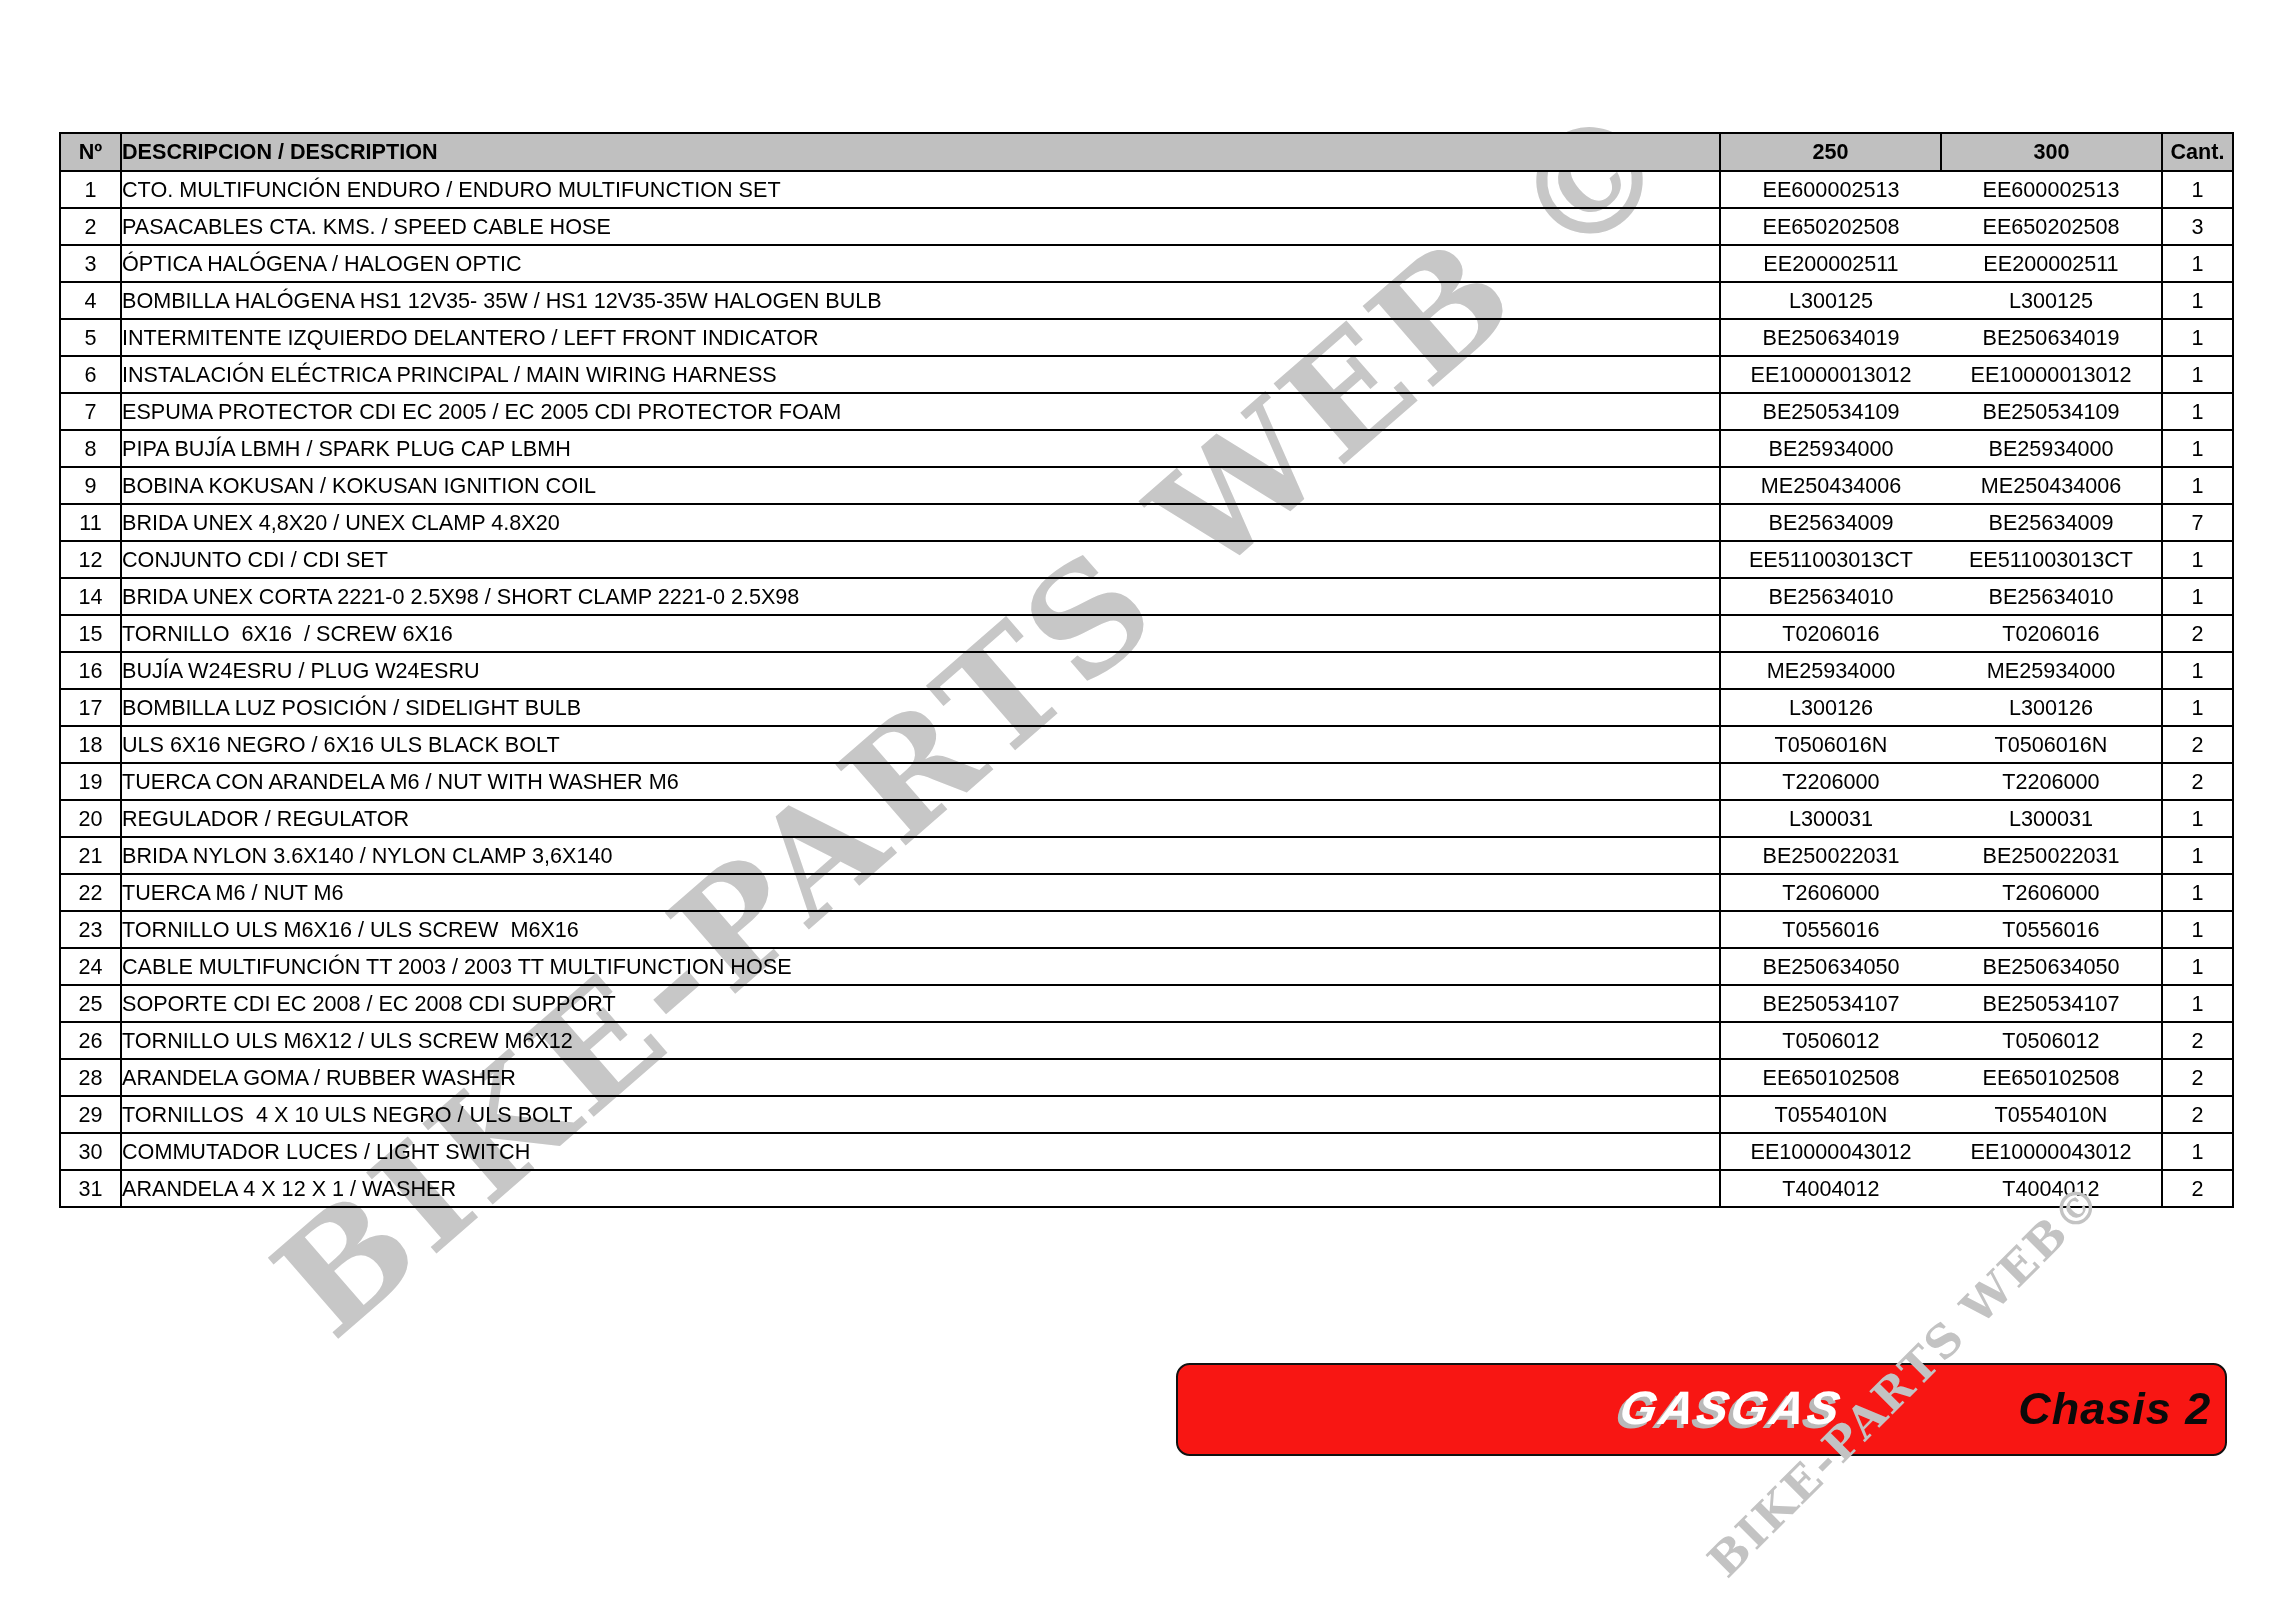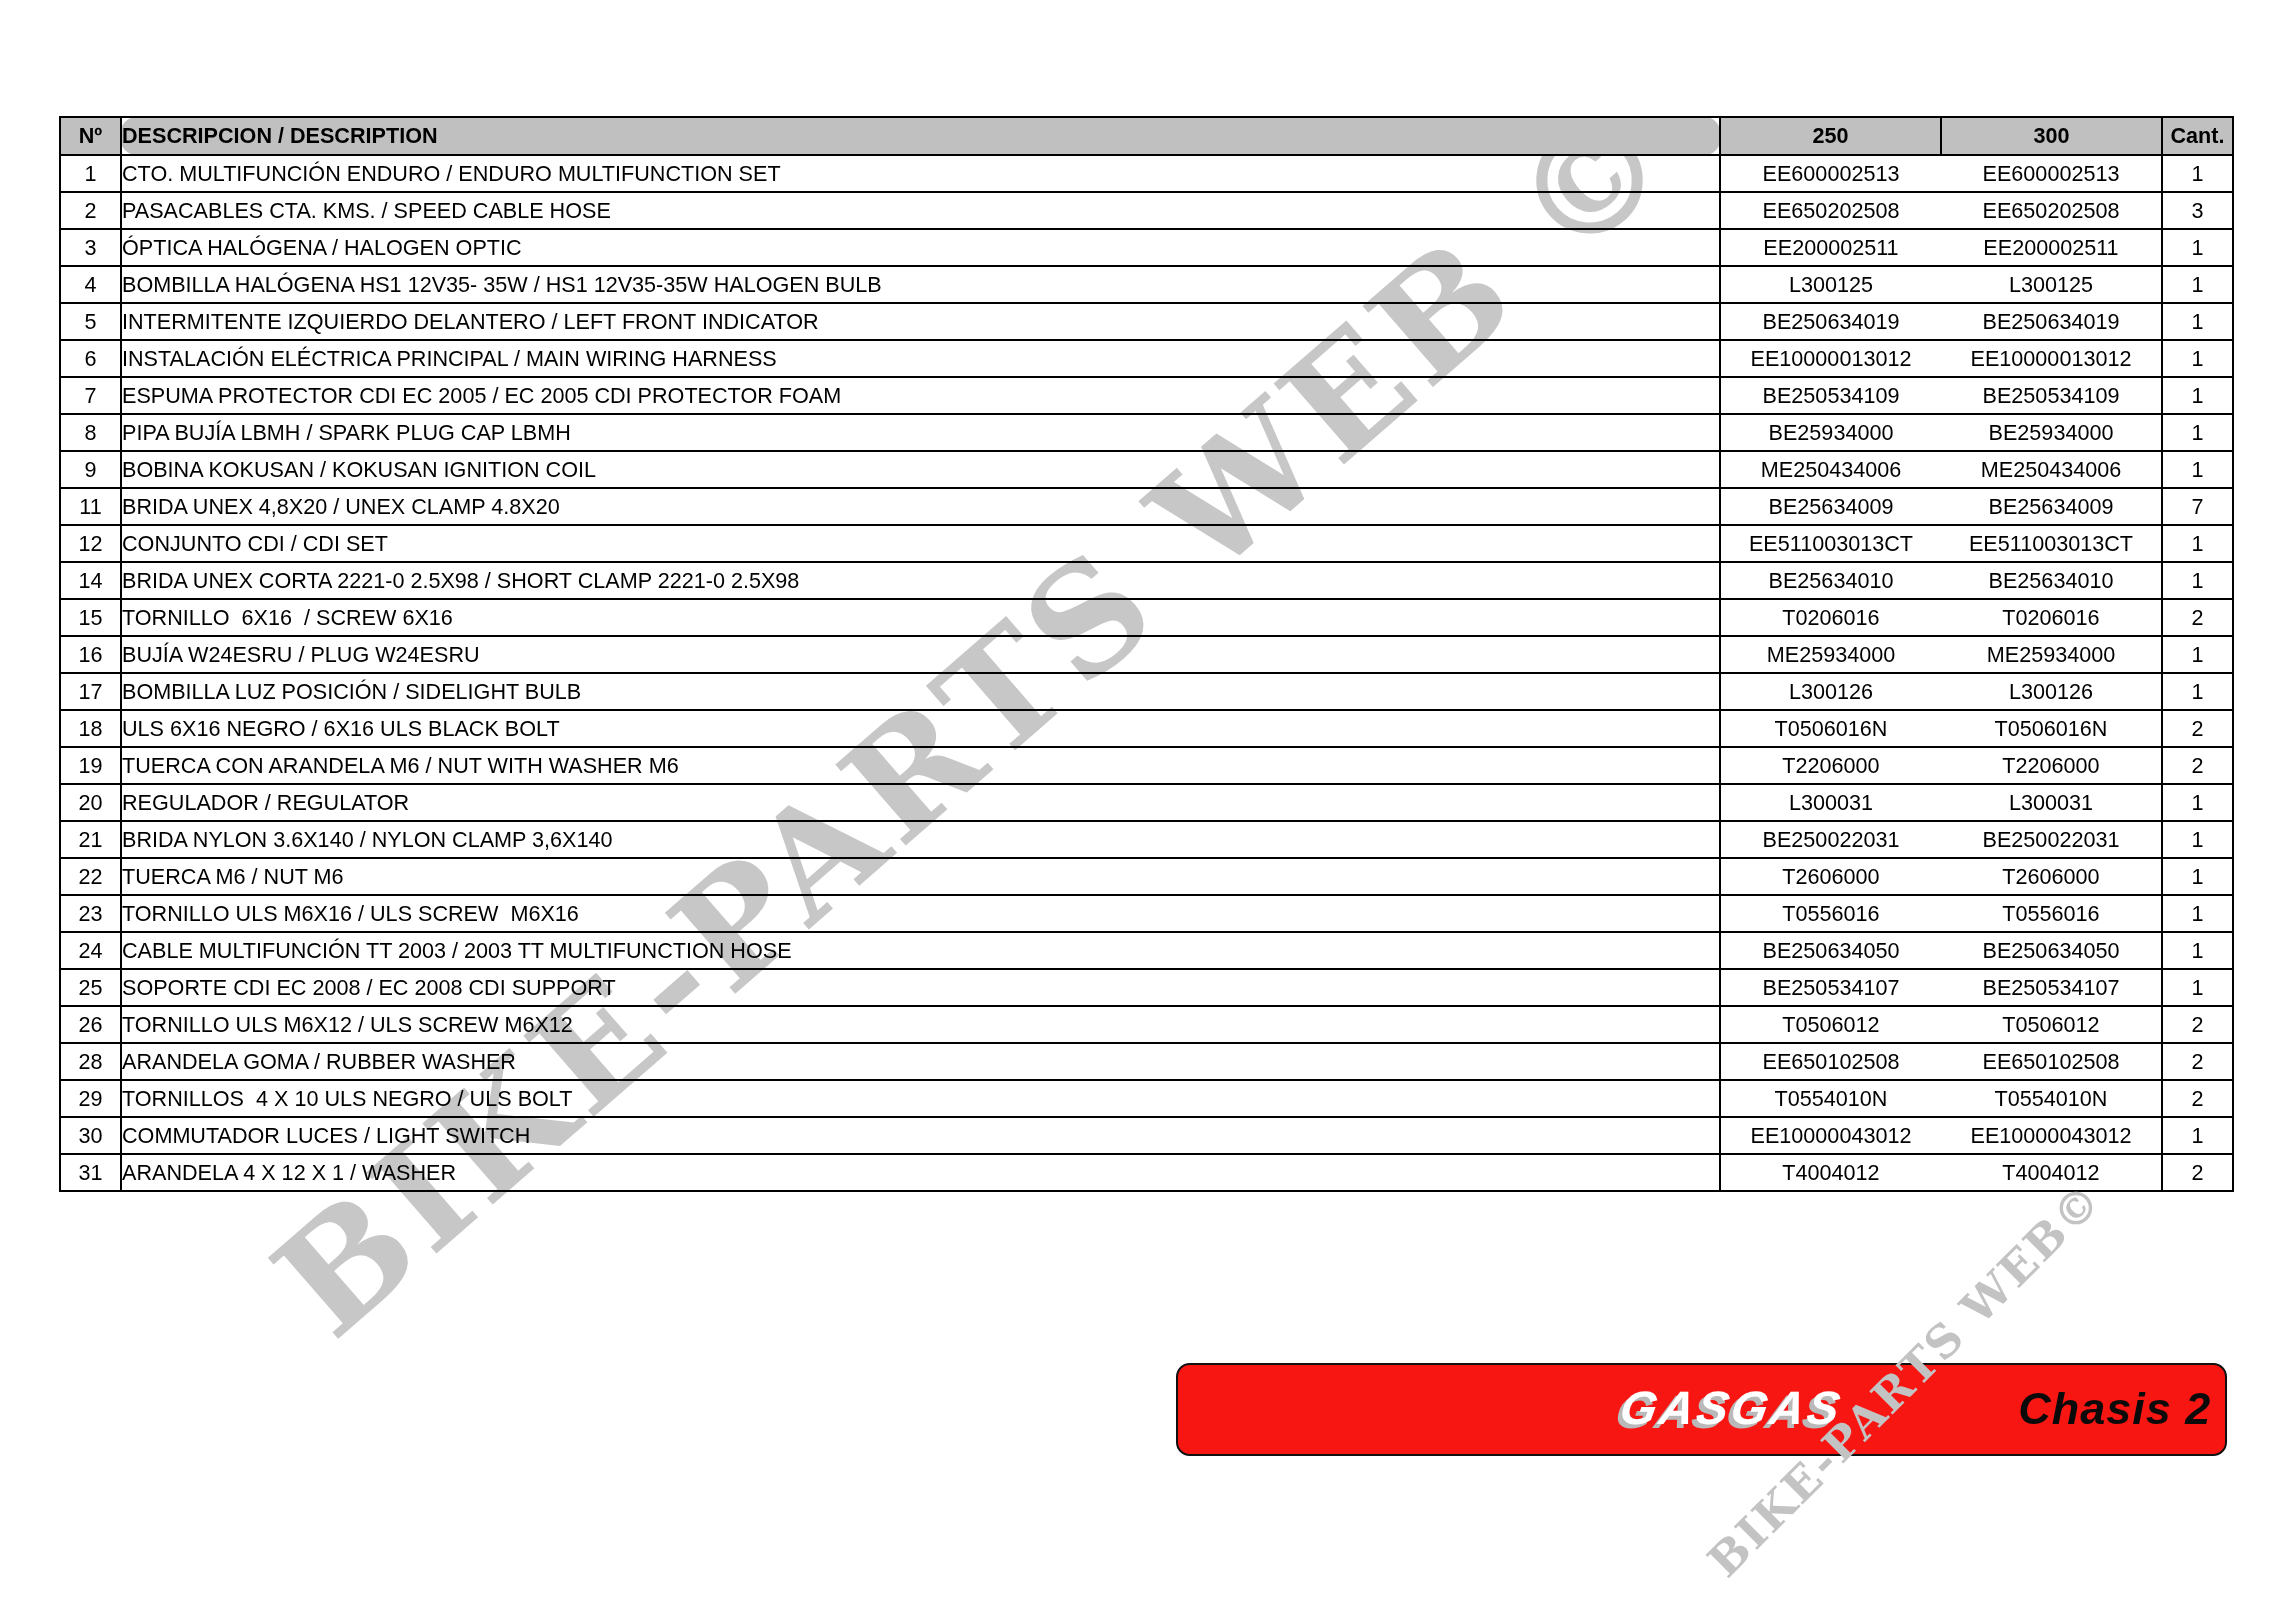--- a/index.html
+++ b/index.html
@@ -25,20 +25,21 @@
     transform:translate(-50%,-50%) rotate(-45deg);
     z-index:3;color:#c3c3c3;
   }
 
   
   .table-wrap{position:absolute;left:59px;top:116px;z-index:1;}
   table.parts{
     border-collapse:collapse;table-layout:fixed;
     width:2171px;background:transparent;
     border:2.9px solid #000;
+    margin-top:16px;
   }
   table.parts col.w-num{width:61px;}
   table.parts col.w-desc{width:1599px;}
   table.parts col.w-250{width:221px;}
   table.parts col.w-300{width:221px;}
   table.parts col.w-qty{width:71px;}
 
   table.parts th,table.parts td{
     padding:0;margin:0;font-size:21.6px;line-height:1;
     color:#000;overflow:hidden;
@@ -47,21 +48,21 @@
     background:#c0c0c0;height:36px;font-weight:bold;
     border-bottom:2.9px solid #000;
   }
   table.parts tbody td{
     background:transparent;height:35px;
     border-bottom:2.9px solid #000;
   }
   
   .b-r{border-right:2.9px solid #000;}
   .t-c{text-align:center;}
-  .t-l{text-align:left;padding-left:25.5px;border-radius:15px;}
+  .t-l{text-align:left;padding-left:25.5px;}
   td.c-desc{white-space:pre;}
 
   
   .banner{
     position:absolute;left:1176px;top:1363px;width:1051px;height:93px;
     background:#f81613;border:2.9px solid #111;border-radius:13.7px;
     z-index:2;box-sizing:border-box;
   }
   .brand{
     position:absolute;left:443px;top:50%;transform:translateY(-54%) skewX(-10deg);

